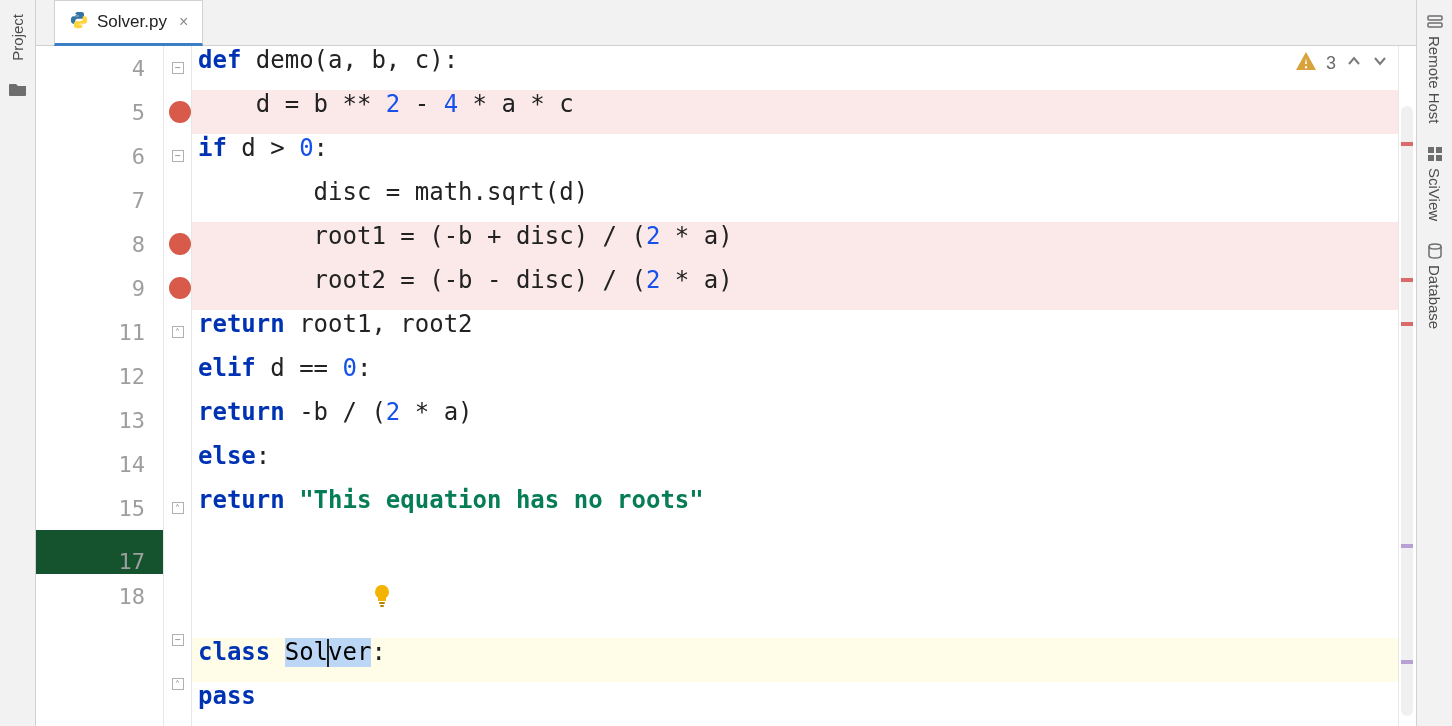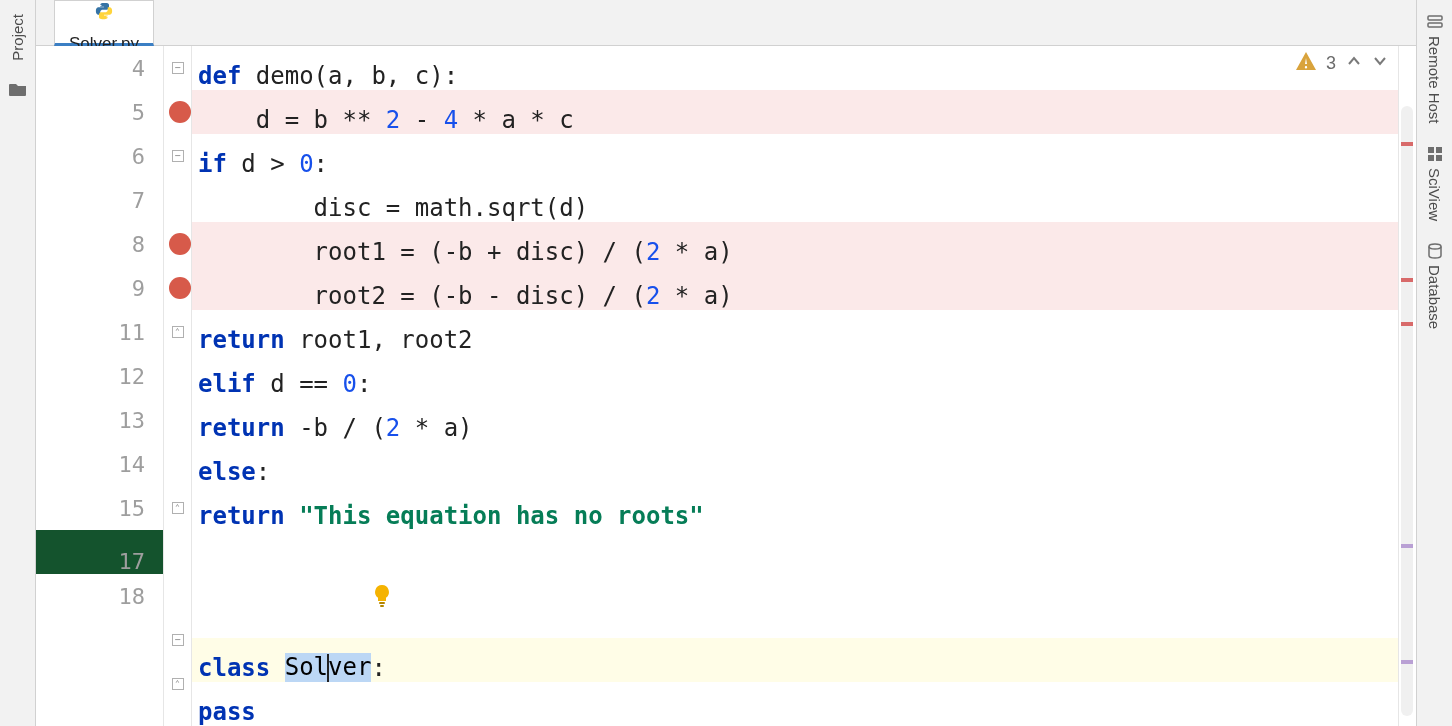--- a/index.html
+++ b/index.html
@@ -13,38 +13,38 @@
 
   
   .right-bar { width: 36px; background: #f2f2f2; border-left: 1px solid #d1d1d1; display: flex; flex-direction: column; align-items: center; padding-top: 14px; gap: 22px; }
   .right-bar .vitem { writing-mode: vertical-rl; font-family: -apple-system, "Segoe UI", sans-serif; font-size: 15px; color: #4c4c4c; display: flex; align-items: center; gap: 6px; }
 
   
   .center { flex: 1; display: flex; flex-direction: column; background: #f2f2f2; }
 
   
   .tab-row { height: 46px; background: #f2f2f2; border-bottom: 1px solid #d1d1d1; display: flex; align-items: stretch; padding-left: 18px; }
-  .tab { display: flex; align-items: center; background: #ffffff; border: 1px solid #d1d1d1; border-bottom: 3px solid #3b7fc4; padding: 0 14px; gap: 8px; font-family: -apple-system, "Segoe UI", sans-serif; font-size: 17px; color: #222; height: 46px; margin-top: 0; flex-direction: column; }
+  .tab { display: flex; align-items: center; background: #ffffff; border: 1px solid #d1d1d1; border-bottom: 3px solid #3b7fc4; padding: 0 14px; gap: 8px; font-family: -apple-system, "Segoe UI", sans-serif; font-size: 17px; color: #222; height: 46px; margin-top: 0; }
   .tab .close { color: #8a8a8a; font-size: 16px; margin-left: 4px; cursor: pointer; }
 
   
   .editor-wrap { flex: 1; display: flex; background: #ffffff; position: relative; }
   .gutter { width: 128px; background: #ffffff; border-right: 1px solid #e6e6e6; position: relative; }
   .gutter .row { height: 44px; display: flex; align-items: center; justify-content: flex-end; padding-right: 18px; gap: 12px; font-family: "Menlo", monospace; font-size: 22px; color: #9e9e9e; position: relative; }
   .gutter .bp { width: 22px; height: 22px; border-radius: 50%; background: #d75a4a; position: absolute; right: -28px; }
   .gutter .row.current { background: #14532d; align-items: flex-end; }
 
   .fold-strip { width: 28px; background: #ffffff; border-right: 1px solid #e6e6e6; }
   .fold-strip .row { height: 44px; display: flex; align-items: center; justify-content: center; }
   .fold-mark { width: 12px; height: 12px; border: 1px solid #b0b0b0; background: #fff; display: flex; align-items: center; justify-content: center; font-size: 10px; color: #888; line-height: 1; }
   .fold-open::before { content: "−"; }
   .fold-close::before { content: "⌃"; font-size: 8px; }
 
   .code { flex: 1; font-family: "Menlo","Consolas",monospace; font-size: 24px; position: relative; }
-  .code .row { height: 44px; display: flex; align-items: flex-end; white-space: pre; padding-left: 6px; }
+  .code .row { height: 44px; display: flex; align-items: flex-start; white-space: pre; padding-left: 6px; }
   .code .row.bpline { background: #fbe9e9; }
   .code .row.current { background: #fffde7; margin-top: 20px; }
 
   .kw { color: #0033b3; font-weight: 600; }
   .num { color: #1750eb; }
   .str { color: #067d57; font-weight: 600; }
   .ident { color: #222; }
   .sel-ident { background: #bcd7f5; }
   .caret { display: inline-block; width: 2px; height: 28px; background: #222; vertical-align: middle; margin: 0 -1px; }
 

